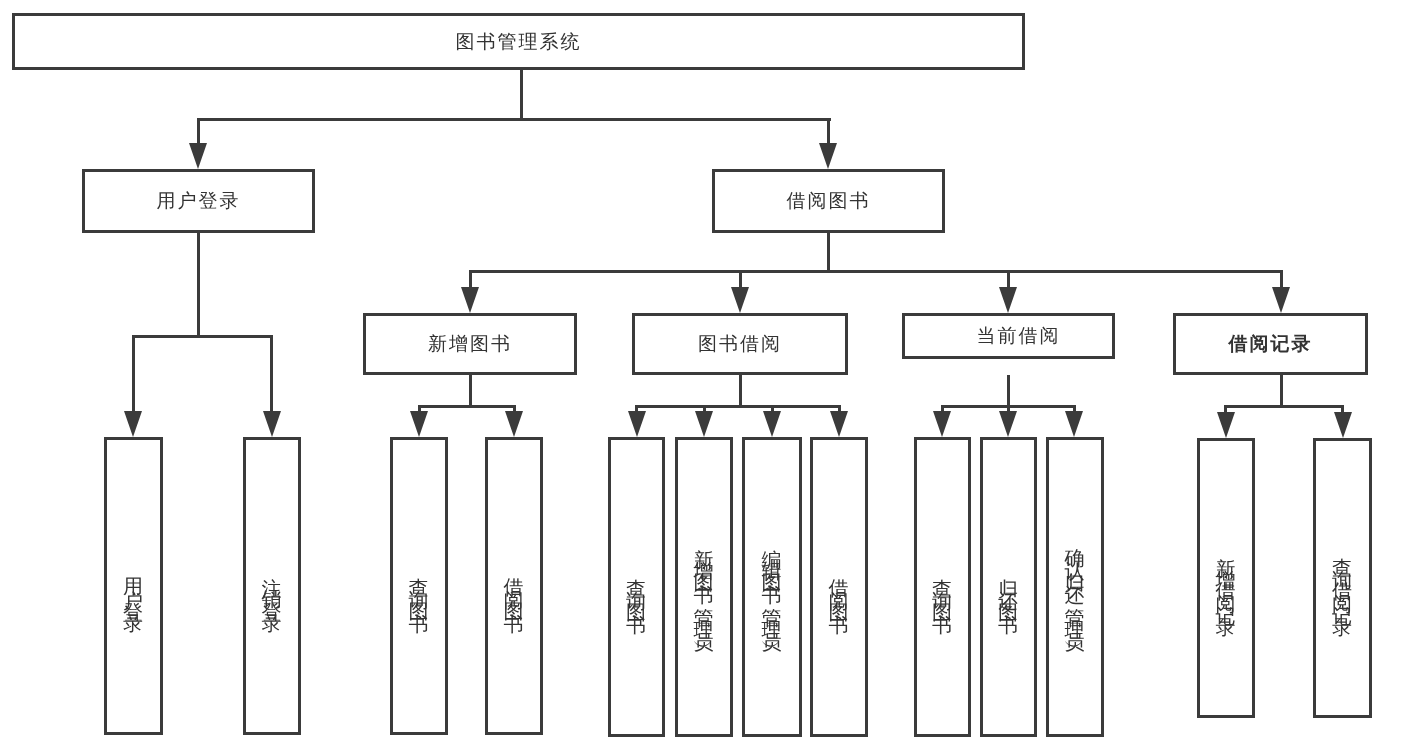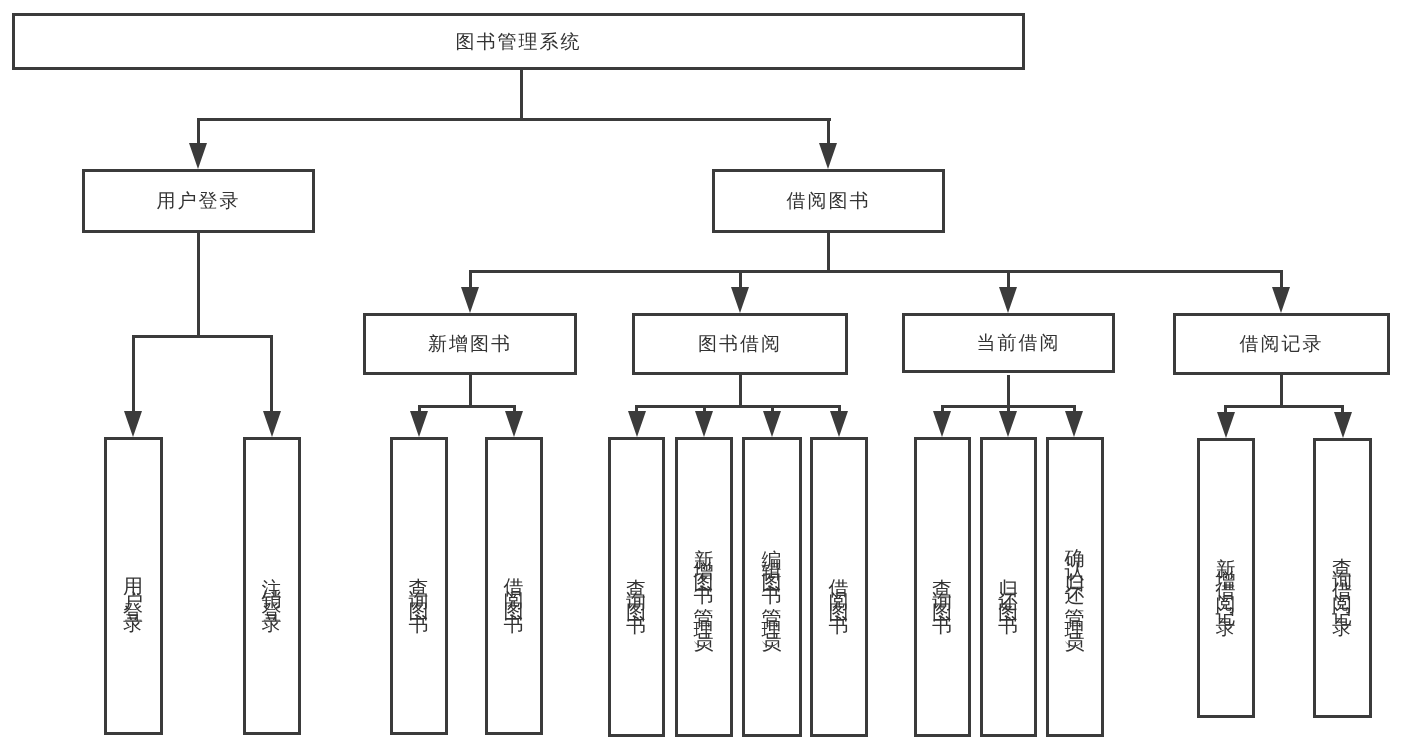--- a/index.html
+++ b/index.html
@@ -73,24 +73,24 @@
   <div class="arrow" style="left:999px; top:287px;"></div>
   <div class="vline" style="left:1280px; top:270px; height:19px;"></div>
   <div class="arrow" style="left:1272px; top:287px;"></div>
 
   <div class="hbox" style="left:363px; top:313px; width:214px; height:62px;">
     <span>新增图书</span>
   </div>
   <div class="hbox" style="left:632px; top:313px; width:216px; height:62px;">
     <span>图书借阅</span>
   </div>
-  <div class="hbox" style="left:902px; top:313px; width:213px; height:60px;padding-left:20px;">
+  <div class="hbox" style="left:902px; top:313px; width:213px; height:46px;padding-left:20px;">
     <span>当前借阅</span>
   </div>
-  <div class="hbox" style="left:1173px; top:313px; width:217px; height:62px;">
+  <div class="hbox" style="left:1173px; top:313px; width:195px; height:62px;font-weight:bold;">
     <span>借阅记录</span>
   </div>
 
   <div class="vline" style="left:469px; top:375px; height:30px;"></div>
   <div class="hline" style="left:418px; top:405px; width:98px;"></div>
   <div class="vline" style="left:418px; top:405px; height:8px;"></div>
   <div class="arrow" style="left:410px; top:411px;"></div>
   <div class="vline" style="left:513px; top:405px; height:8px;"></div>
   <div class="arrow" style="left:505px; top:411px;"></div>
 

